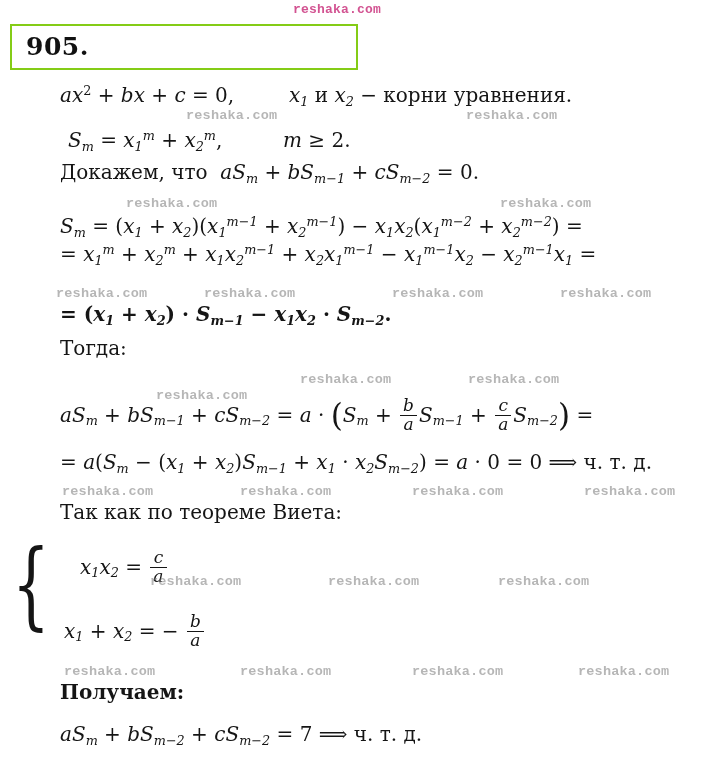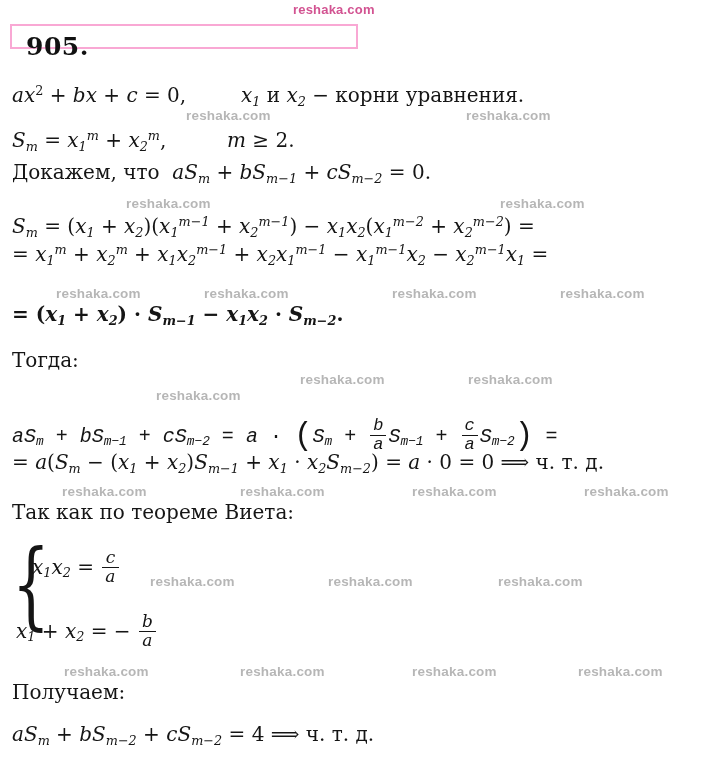--- a/index.html
+++ b/index.html
@@ -12,21 +12,21 @@
     height: 771px;
     position: relative;
     font-family: "DejaVu Serif", serif;
     color: #1a1a1a;
     overflow: hidden;
   }
 
   
   .wm {
     position: absolute;
-    font-family: Liberation Sans, sans-serif;
+    font-family: Liberation Mono, monospace;
     font-weight: bold;
     font-size: 13.5px;
     color: #7b7b7b;
     opacity: .55;
     white-space: nowrap;
     letter-spacing: .2px;
     pointer-events: none;
     z-index: 3;
   }
   .wm.top {
@@ -34,22 +34,22 @@
     opacity: .95;
     font-size: 13px;
   }
 
   
   .task-box {
     position: absolute;
     left: 10px;
     top: 24px;
     width: 348px;
-    height: 25px;
-    border: 2px solid #f9a8d4;
+    height: 46px;
+    border: 2px solid #84cc16;
     box-sizing: border-box;
     z-index: 2;
   }
   .task-num {
     position: absolute;
     left: 14px;
     top: 6px;
     font-family: "DejaVu Serif", serif;
     font-size: 25px;
     font-weight: bold;
@@ -58,20 +58,21 @@
   }
 
   
   .line {
     position: absolute;
     font-family: "DejaVu Serif", serif;
     font-size: 20px;
     color: #151515;
     white-space: nowrap;
     z-index: 2;
+    margin-left: 48px;
   }
   .it { font-style: italic; }
   .rm { font-style: normal; }
   sub, sup {
     font-size: 0.64em;
     font-style: italic;
   }
   sub { vertical-align: -0.28em; }
   sup { vertical-align: 0.52em; }
 
@@ -154,21 +155,21 @@
 <div class="wm" style="left:240px; top:664px;">reshaka.com</div>
 <div class="wm" style="left:412px; top:664px;">reshaka.com</div>
 <div class="wm" style="left:578px; top:664px;">reshaka.com</div>
 
 <div class="line" style="left:12px; top:83px;">
   <span class="it">ax</span><sup class="rm">2</sup><span class="rm"> + </span><span class="it">bx</span><span class="rm"> + </span><span class="it">c</span><span class="rm"> = 0,</span>
   <span style="display:inline-block;width:42px;"></span>
   <span class="it">x</span><sub>1</sub><span class="rm"> и </span><span class="it">x</span><sub>2</sub><span class="rm"> − корни уравнения.</span>
 </div>
 
-<div class="line" style="left:12px; top:128px;">
+<div class="line" style="left:20px; top:128px;">
   <span class="it">S</span><sub>m</sub><span class="rm"> = </span><span class="it">x</span><sub>1</sub><sup>m</sup><span class="rm"> + </span><span class="it">x</span><sub>2</sub><sup>m</sup><span class="rm">,</span>
   <span style="display:inline-block;width:48px;"></span>
   <span class="it">m</span><span class="rm"> ≥ 2.</span>
 </div>
 
 <div class="line" style="left:12px; top:160px;">
   <span class="rm">Докажем, что&nbsp;&nbsp;</span><span class="it">aS</span><sub>m</sub><span class="rm"> + </span><span class="it">bS</span><sub>m−1</sub><span class="rm"> + </span><span class="it">cS</span><sub>m−2</sub><span class="rm"> = 0.</span>
 </div>
 
 <div class="line" style="left:12px; top:214px;">
@@ -176,39 +177,39 @@
 </div>
 
 <div class="line" style="left:12px; top:242px;">
   <span class="rm">= </span><span class="it">x</span><sub>1</sub><sup>m</sup><span class="rm"> + </span><span class="it">x</span><sub>2</sub><sup>m</sup><span class="rm"> + </span><span class="it">x</span><sub>1</sub><span class="it">x</span><sub>2</sub><sup>m−1</sup><span class="rm"> + </span><span class="it">x</span><sub>2</sub><span class="it">x</span><sub>1</sub><sup>m−1</sup><span class="rm"> − </span><span class="it">x</span><sub>1</sub><sup>m−1</sup><span class="it">x</span><sub>2</sub><span class="rm"> − </span><span class="it">x</span><sub>2</sub><sup>m−1</sup><span class="it">x</span><sub>1</sub><span class="rm"> =</span>
 </div>
 
 <div class="line" style="left:12px; top:302px;font-weight:bold;">
   <span class="rm">= (</span><span class="it">x</span><sub>1</sub><span class="rm"> + </span><span class="it">x</span><sub>2</sub><span class="rm">) · </span><span class="it">S</span><sub>m−1</sub><span class="rm"> − </span><span class="it">x</span><sub>1</sub><span class="it">x</span><sub>2</sub><span class="rm"> · </span><span class="it">S</span><sub>m−2</sub><span class="rm">.</span>
 </div>
 
-<div class="line" style="left:12px; top:348px;">Тогда:</div>
-
-<div class="line" style="left:12px; top:418px;font-family:Liberation Mono, monospace;">
+<div class="line" style="left:12px; top:336px;">Тогда:</div>
+
+<div class="line" style="left:12px; top:398px;">
   <span class="it">aS</span><sub>m</sub><span class="rm"> + </span><span class="it">bS</span><sub>m−1</sub><span class="rm"> + </span><span class="it">cS</span><sub>m−2</sub><span class="rm"> = </span><span class="it">a</span><span class="rm"> · </span><span class="big-paren">(</span><span class="it">S</span><sub>m</sub><span class="rm"> + </span><span class="frac"><span class="num">b</span><span class="den">a</span></span><span class="it">S</span><sub>m−1</sub><span class="rm"> + </span><span class="frac"><span class="num">c</span><span class="den">a</span></span><span class="it">S</span><sub>m−2</sub><span class="big-paren">)</span><span class="rm"> =</span>
 </div>
 
 <div class="line" style="left:12px; top:450px;">
   <span class="rm">= </span><span class="it">a</span><span class="rm">(</span><span class="it">S</span><sub>m</sub><span class="rm"> − (</span><span class="it">x</span><sub>1</sub><span class="rm"> + </span><span class="it">x</span><sub>2</sub><span class="rm">)</span><span class="it">S</span><sub>m−1</sub><span class="rm"> + </span><span class="it">x</span><sub>1</sub><span class="rm"> · </span><span class="it">x</span><sub>2</sub><span class="it">S</span><sub>m−2</sub><span class="rm">) = </span><span class="it">a</span><span class="rm"> · 0 = 0 ⟹ ч. т. д.</span>
 </div>
 
 <div class="line" style="left:12px; top:500px;">Так как по теореме Виета:</div>
 
 <div class="brace">{</div>
 
 <div class="line" style="left:32px; top:550px;">
   <span class="it">x</span><sub>1</sub><span class="it">x</span><sub>2</sub><span class="rm"> = </span><span class="frac"><span class="num">c</span><span class="den">a</span></span>
 </div>
 
 <div class="line" style="left:16px; top:614px;">
   <span class="it">x</span><sub>1</sub><span class="rm"> + </span><span class="it">x</span><sub>2</sub><span class="rm"> = − </span><span class="frac"><span class="num">b</span><span class="den">a</span></span>
 </div>
 
-<div class="line" style="left:12px; top:680px;">Получаем:</div>
+<div class="line" style="left:12px; top:680px;font-weight:bold;">Получаем:</div>
 
 <div class="line" style="left:12px; top:722px;">
-  <span class="it">aS</span><sub>m</sub><span class="rm"> + </span><span class="it">bS</span><sub>m−2</sub><span class="rm"> + </span><span class="it">cS</span><sub>m−2</sub><span class="rm"> = 4 ⟹ ч. т. д.</span>
+  <span class="it">aS</span><sub>m</sub><span class="rm"> + </span><span class="it">bS</span><sub>m−2</sub><span class="rm"> + </span><span class="it">cS</span><sub>m−2</sub><span class="rm"> = 7 ⟹ ч. т. д.</span>
 </div>
 
 </body></html>

